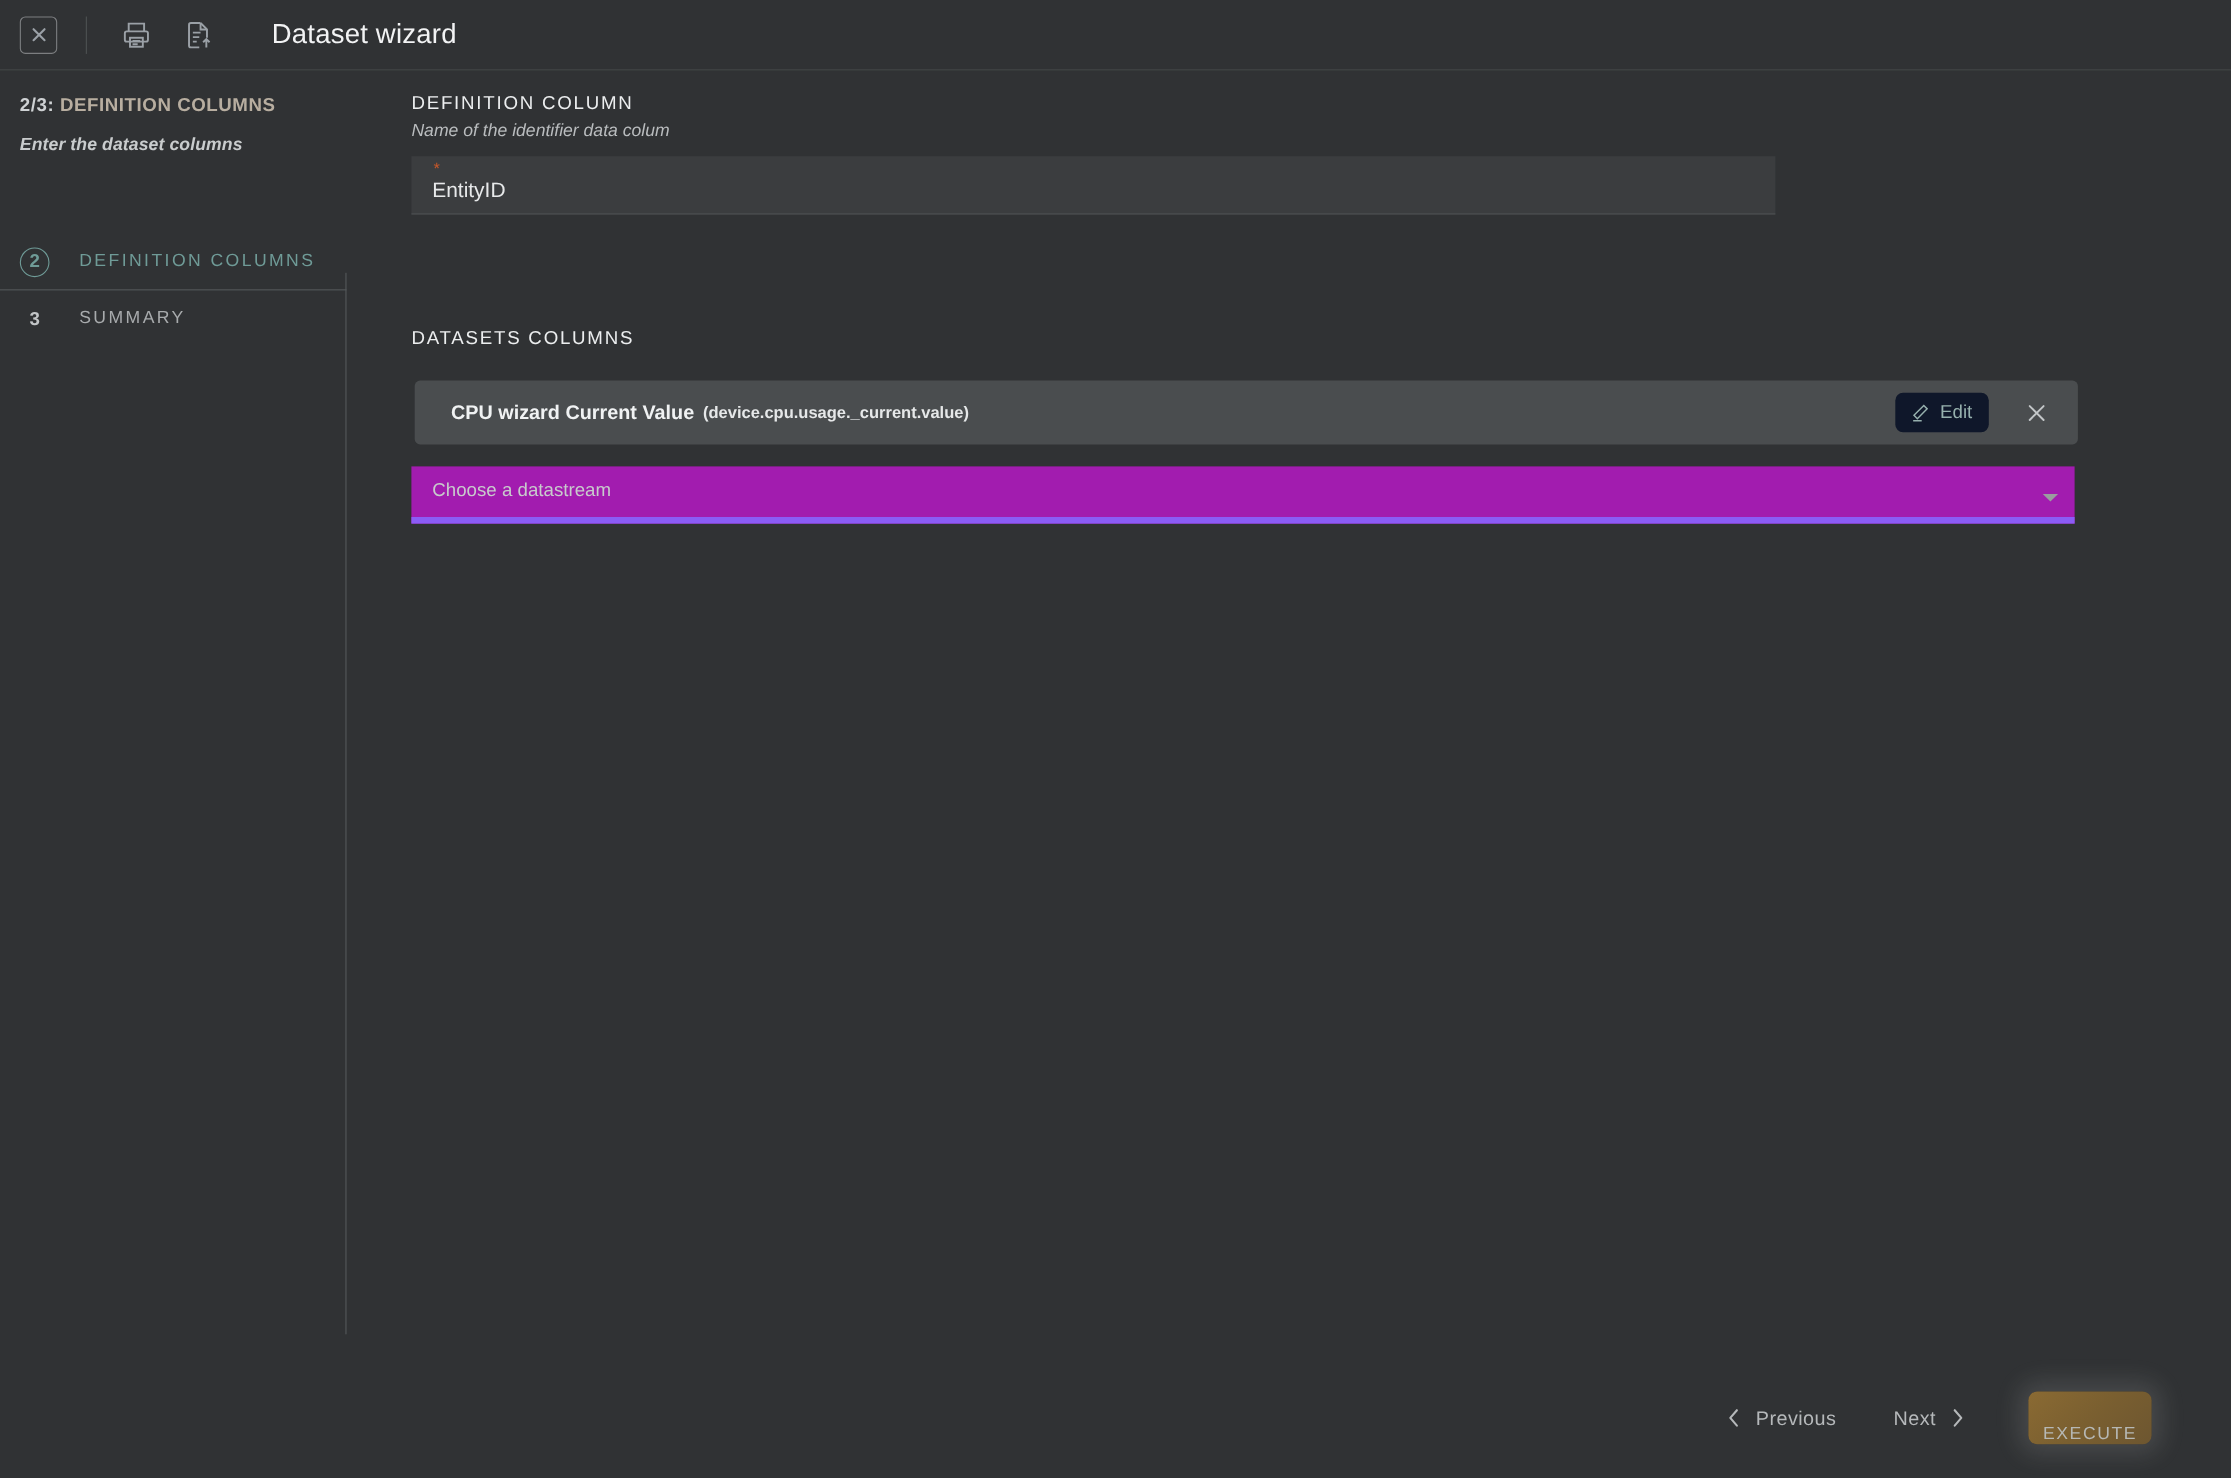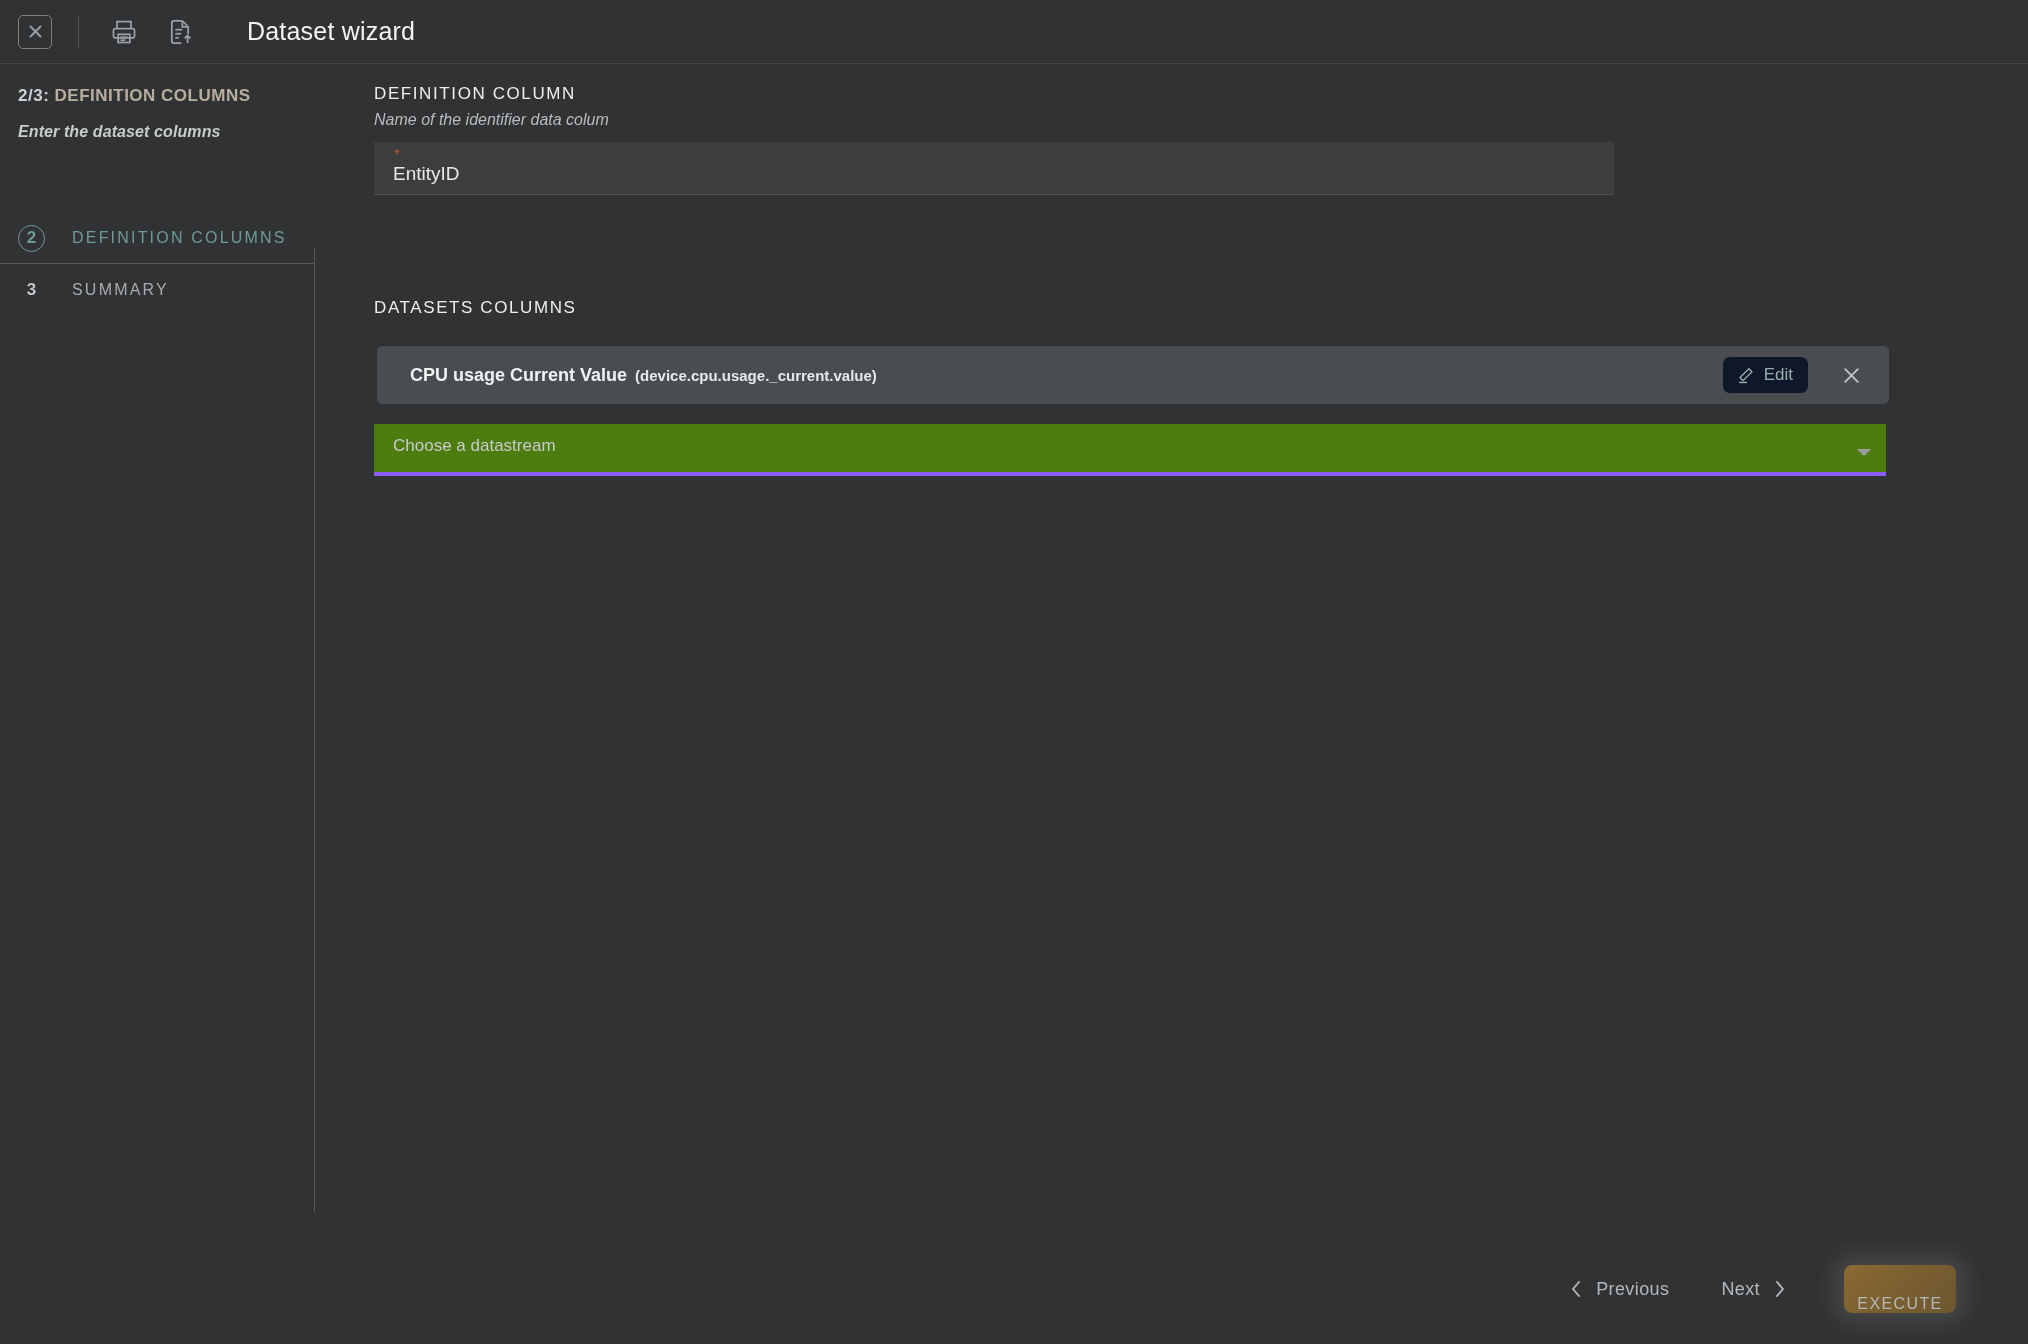--- a/index.html
+++ b/index.html
@@ -235,22 +235,22 @@
     margin-left: 26px;
     width: 34px; height: 34px;
     display: flex; align-items: center; justify-content: center;
     cursor: pointer;
   }
 
   .datastream {
     position: absolute;
     left: 59px; top: 360px;
     width: 1512px; height: 52px;
-    background: #4d7c0f;
-    border-bottom: 4px solid #8b5cf6;
+    background: #a21caf;
+    border-bottom: 6px solid #8b5cf6;
     cursor: pointer;
   }
   .ds-placeholder {
     position: absolute;
     left: 19px; top: 12px;
     font-size: 17px;
     color: #c8cbcc;
   }
   .ds-caret {
     position: absolute;
@@ -386,21 +386,21 @@
   </div>
 
   <div class="ident-field">
     <span class="ident-star">*</span>
     <span class="ident-value">EntityID</span>
   </div>
 
   <div class="section-label cols-label">DATASETS COLUMNS</div>
 
   <div class="col-row">
-    <span class="col-row-title">CPU usage Current Value</span>
+    <span class="col-row-title">CPU wizard Current Value</span>
     <span class="col-row-key">(device.cpu.usage._current.value)</span>
     <span class="col-row-actions">
       <span class="edit-btn">
         <svg width="19" height="19" viewBox="0 0 20 20" fill="none" stroke="#96b0ad" stroke-width="1.4">
           <path d="M13.6 2.8 16.8 6 7.4 15.4 4.2 12.2z"></path>
           <line x1="3.4" y1="17.3" x2="11.6" y2="17.3" stroke-width="1.5"></line>
         </svg>
         <span class="edit-btn-label">Edit</span>
       </span>
       <span class="row-close">

